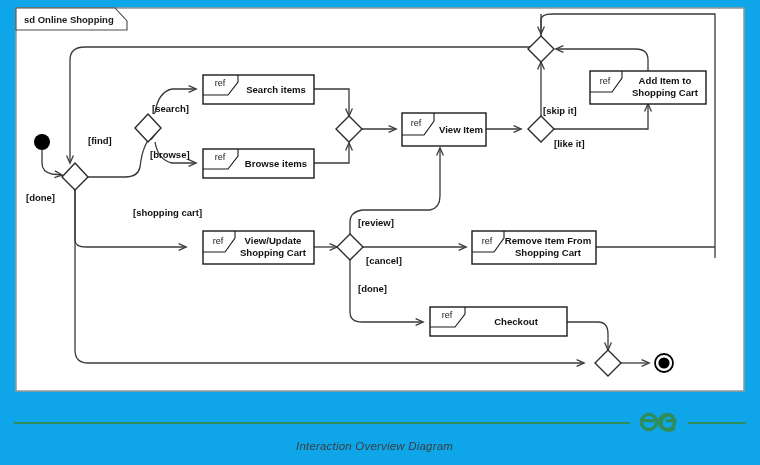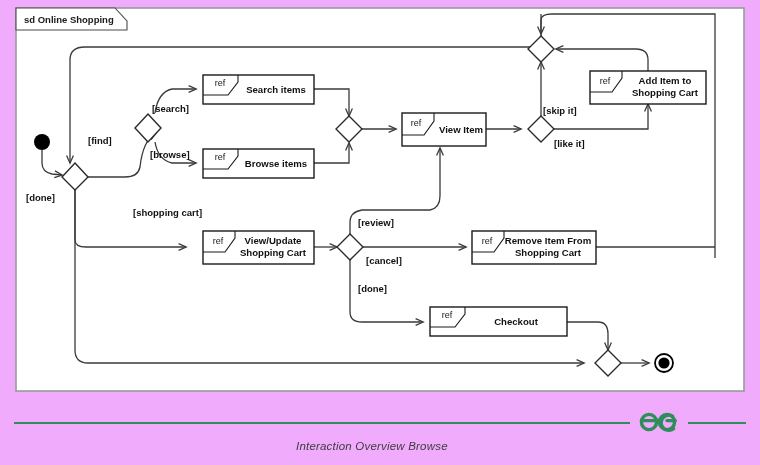--- a/index.html
+++ b/index.html
@@ -8,21 +8,21 @@
     background: #ffffff;
     width: 760px;
     height: 465px;
     overflow: hidden;
     font-family: "Liberation Sans", sans-serif;
   }
   #page {
     position: relative;
     width: 760px;
     height: 465px;
-    background: #f0abfc;
+    background: #0ea5e9;
   }
   #diagram-svg {
     position: absolute;
     left: 0;
     top: 0;
   }
   .frame-rect {
     fill: #ffffff;
     stroke: #9a9a9a;
     stroke-width: 1.6;
@@ -283,16 +283,16 @@
     <svg id="gfg-logo" viewBox="0 0 54 30">
       <g fill="none" stroke="#2f8d5b" stroke-width="3.4" stroke-linecap="round">
         <circle cx="17" cy="15" r="7.6"></circle>
         <circle cx="35" cy="15" r="7.6"></circle>
         <path d="M9.6,13.6 L25.2,13.6"></path>
         <path d="M35,13.6 L43.2,13.6"></path>
         <path d="M40.6,9.2 A7.6,7.6 0 1,0 41.6,21.6"></path>
       </g>
     </svg>
 
-    <div id="caption">Interaction Overview Browse</div>
+    <div id="caption">Interaction Overview Diagram</div>
   </div>
 
 </div>
 
 </body></html>

